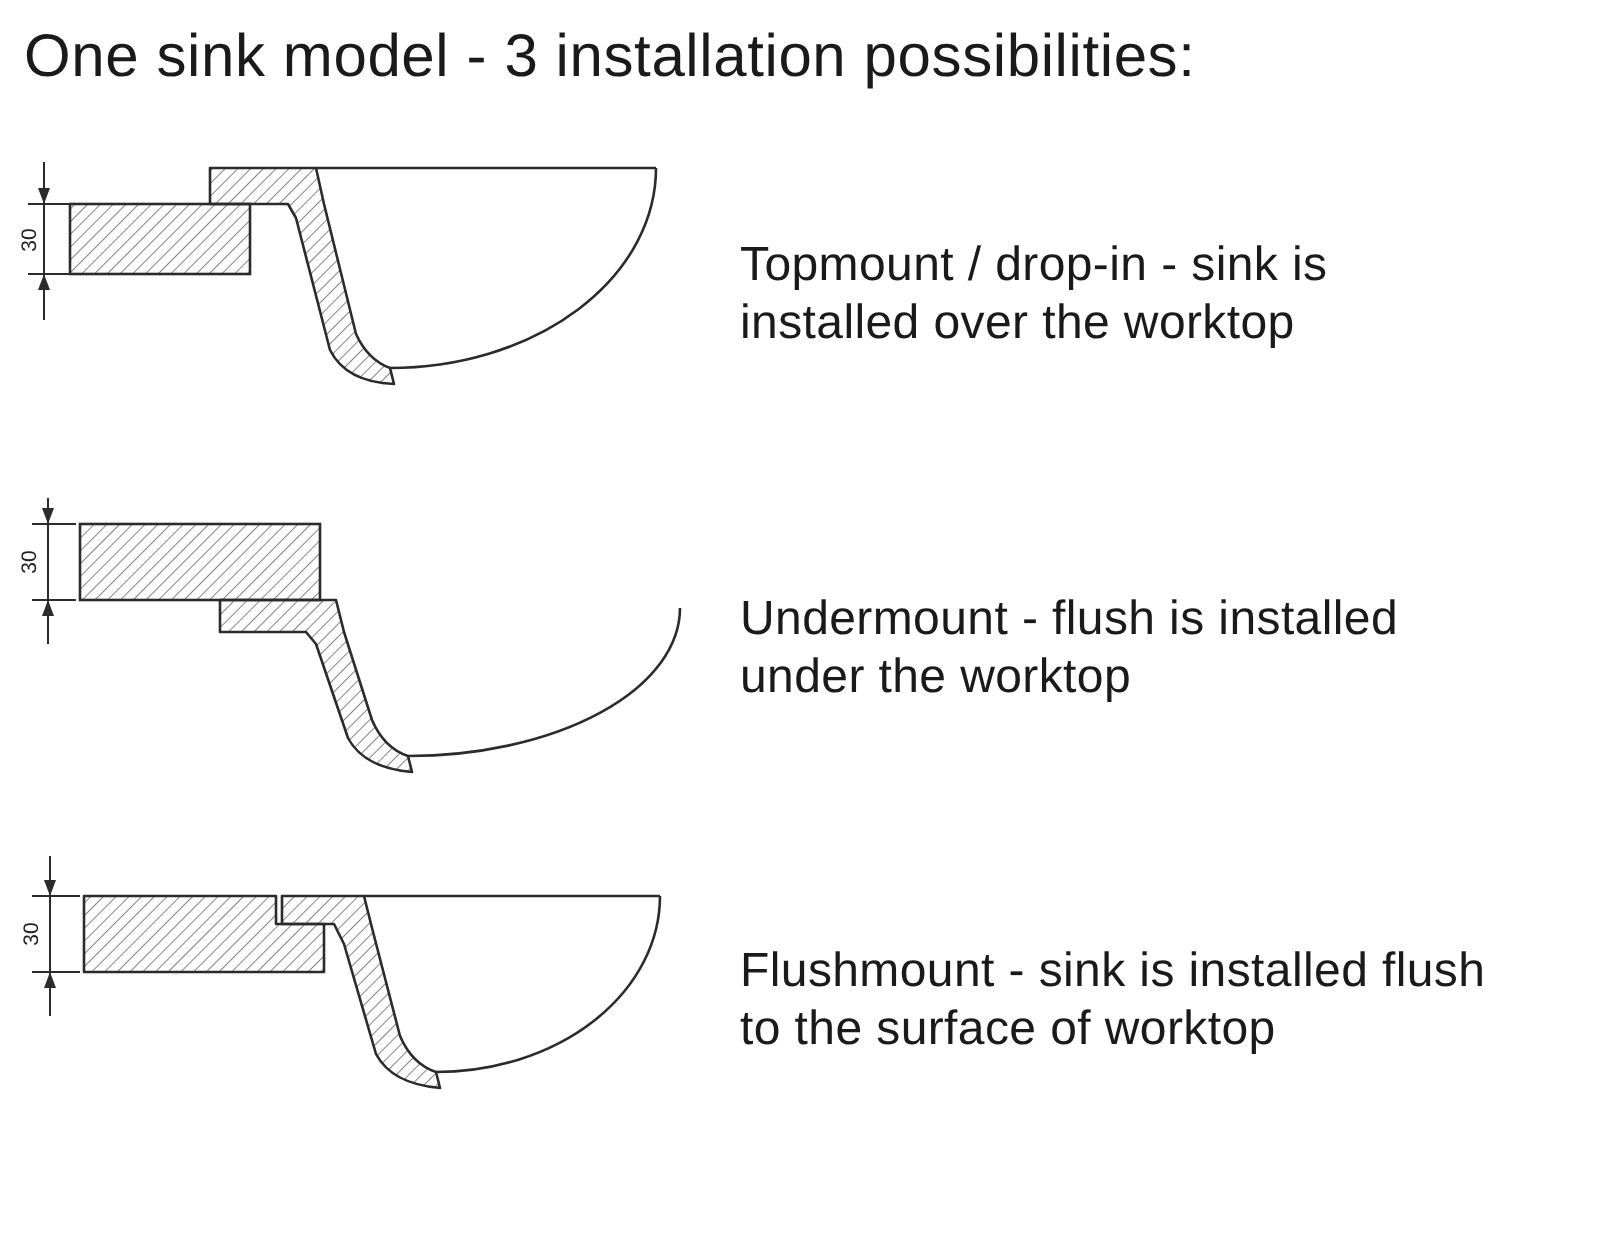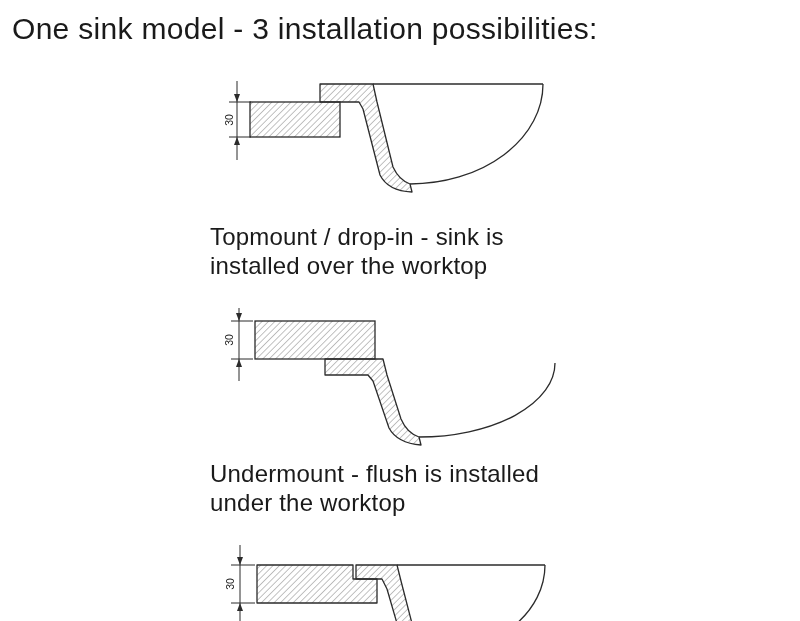--- a/index.html
+++ b/index.html
@@ -22,21 +22,20 @@
     font-size: 30px;
     font-weight: 400;
     letter-spacing: 0.3px;
     margin: 4px 0 26px 2px;
     white-space: nowrap;
   }
   .row {
     display: flex;
     align-items: center;
     margin-bottom: 26px;
-    flex-direction: column;
   }
   .row svg {
     flex: 0 0 auto;
     display: block;
   }
   .desc {
     font-size: 24px;
     line-height: 1.22;
     max-width: 390px;
     margin: 0 0 0 10px;
@@ -127,15 +126,16 @@
       <text class="dim" x="9" y="41" text-anchor="middle" transform="rotate(-90 9 41)">30</text>
 
       <path d="M32,22 L128,22 L128,36 L152,36 L152,60 L32,60 Z" fill="url(#hatch3)" stroke="#2b2b2b" stroke-width="1.3" stroke-linejoin="round"></path>
 
       <path d="M131,22 L172,22 L176,38 L190,92 Q196,106 208,110 L210,118 Q186,116 178,101 L162,46 L157,36 L131,36 Z" fill="url(#hatch3)" stroke="#2b2b2b" stroke-width="1.3" stroke-linejoin="round"></path>
 
       <line x1="172" y1="22" x2="320" y2="22" stroke="#2b2b2b" stroke-width="1.3"></line>
 
       <path d="M208,110 A112,88 0 0 0 320,22" fill="none" stroke="#2b2b2b" stroke-width="1.3"></path>
     </svg>
+    <p class="desc">Flushmount - sink is installed flush to the surface of worktop</p>
   </div>
 
 </div>
 
 </body></html>

